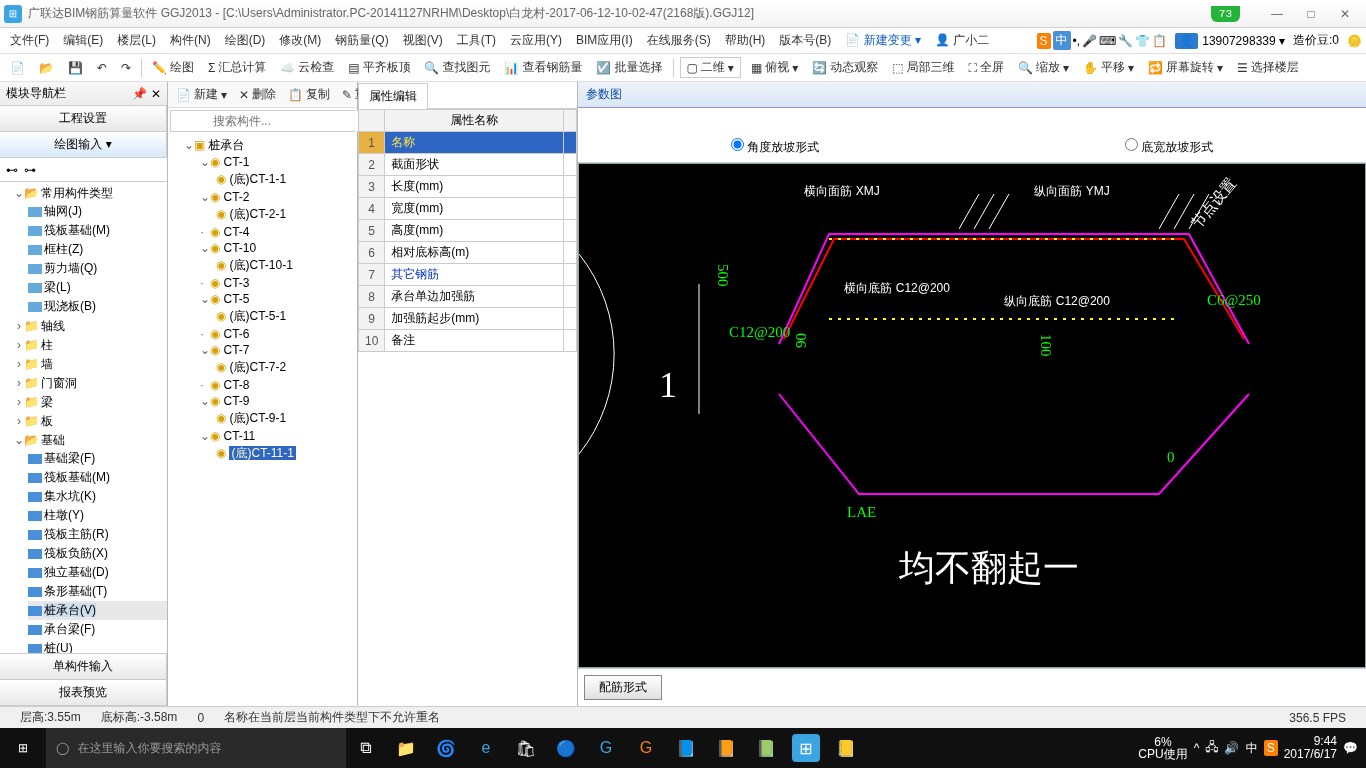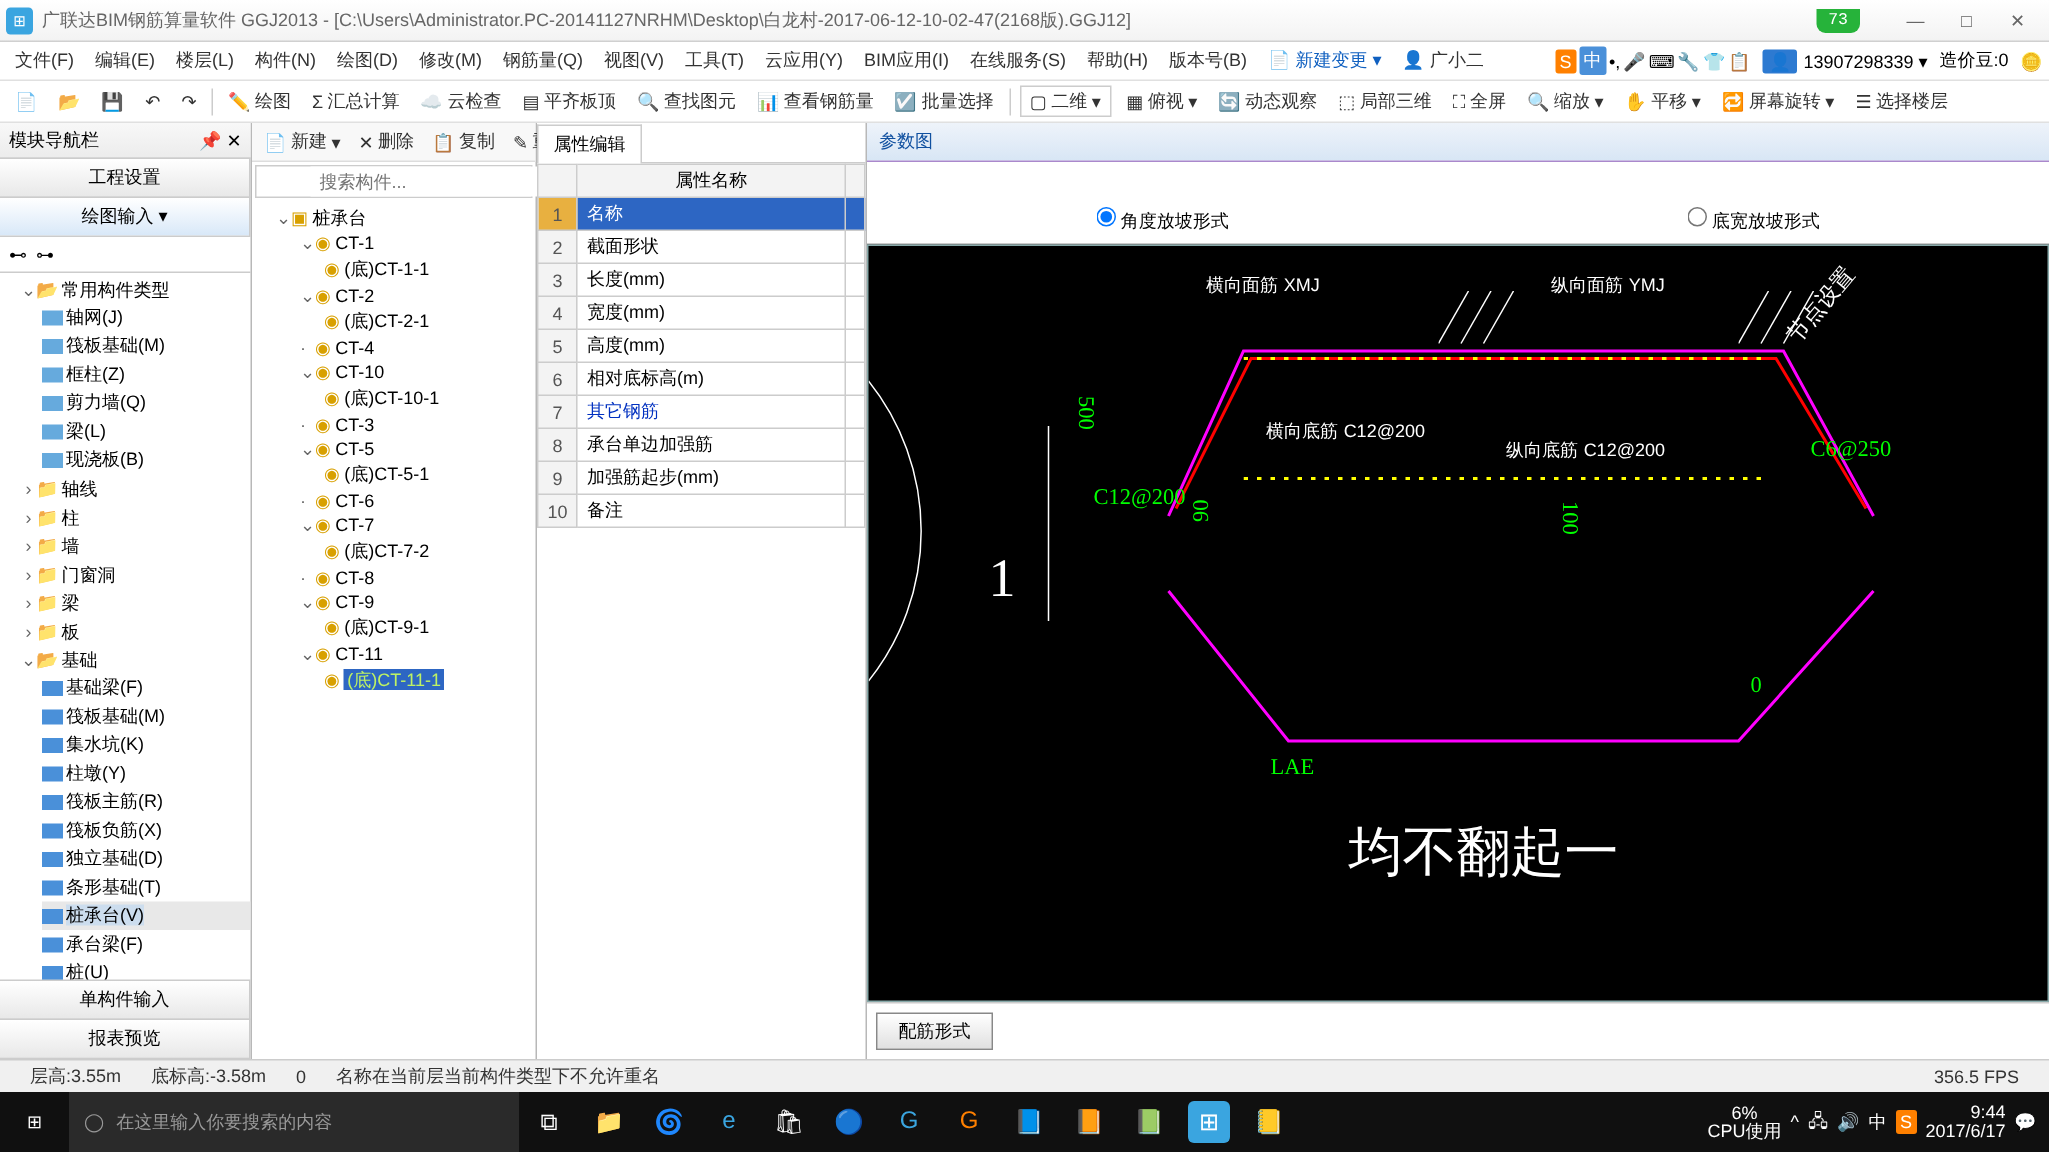--- a/index.html
+++ b/index.html
@@ -33,30 +33,30 @@
 .treepane { width: 190px; border-right: 1px solid #b8b8b8; background: #fff; display: flex; flex-direction: column; }
 .treepane .toolbar { height: 26px; display: flex; align-items: center; gap: 4px; padding: 0 4px; border-bottom: 1px solid #ddd; background: #f8f8f8; }
 .treepane .search { display: flex; border: 1px solid #ccc; margin: 2px; padding-left: 36px; }
 .treepane .search input { flex: 1; border: none; padding: 3px 6px; outline: none; }
 .treepane .search .sbtn { width: 24px; display: flex; align-items: center; justify-content: center; border-left: 1px solid #ccc; }
 .treepane .ctree { flex: 1; overflow: auto; padding: 2px 0; }
 .ctree ul { list-style: none; padding-left: 16px; }
 .ctree li { padding: 1px 0; white-space: nowrap; }
 .ctree .exp { display: inline-block; width: 10px; color: #666; }
 .ctree .dot { color: #d8a000; margin-right: 3px; }
-.ctree li.sel > span.lbl { background: #2d66c3; color: #bef264; padding: 0 2px; }
+.ctree li.sel > span.lbl { background: #2d66c3; color: #fef9c3; padding: 0 2px; }
 .midpane { width: 220px; border-right: 1px solid #b8b8b8; background: #fff; display: flex; flex-direction: column; }
 .midpane .tab { border-bottom: 1px solid #ccc; }
 .midpane .tab span { display: inline-block; padding: 4px 10px; border: 1px solid #ccc; border-bottom: none; background: #fff; position: relative; top: 1px; }
 .proptable { flex: 1; overflow: auto; }
 .proptable table { width: 100%; border-collapse: collapse; }
 .proptable th, .proptable td { border: 1px solid #ccc; padding: 2px 6px; height: 19px; }
 .proptable th { background: #f3f3f3; font-weight: normal; }
 .proptable .rownum { width: 26px; text-align: center; background: #f3f3f3; color: #555; }
-.proptable tr.selrow td.val, .proptable tr.selrow td.name { background: #2d66c3; color: #ffffff; }
+.proptable tr.selrow td.val, .proptable tr.selrow td.name { background: #2d66c3; color: #fde047; }
 .proptable tr.selrow .rownum { background: #e8b040; }
 .proptable td.name.blue { color: #0030c0; }
 .proptable .plus { width: 14px; text-align: center; color: #666; }
 .rightpane { flex: 1; display: flex; flex-direction: column; background: #fff; }
 .rightpane .rtitle { background: linear-gradient(#eef3fa,#d8e6f5); padding: 4px 8px; border-bottom: 1px solid #a8c; color: #1050a0; }
 .rightpane .radios { padding: 6px 0; display: flex; border-bottom: 1px solid #ccc; }
 .rightpane .radios label { flex: 1; text-align: center; margin-top: 24px; }
 .rightpane .canvas { flex: 1; background: #000; position: relative; overflow: hidden; border: 1px solid #8aa; }
 .rightpane .bottom { padding: 6px; display: flex; border-top: 1px solid #ccc; }
 .rightpane .bottom button { padding: 3px 14px; border: 1px solid #888; background: linear-gradient(#fff,#e0e0e0); }

